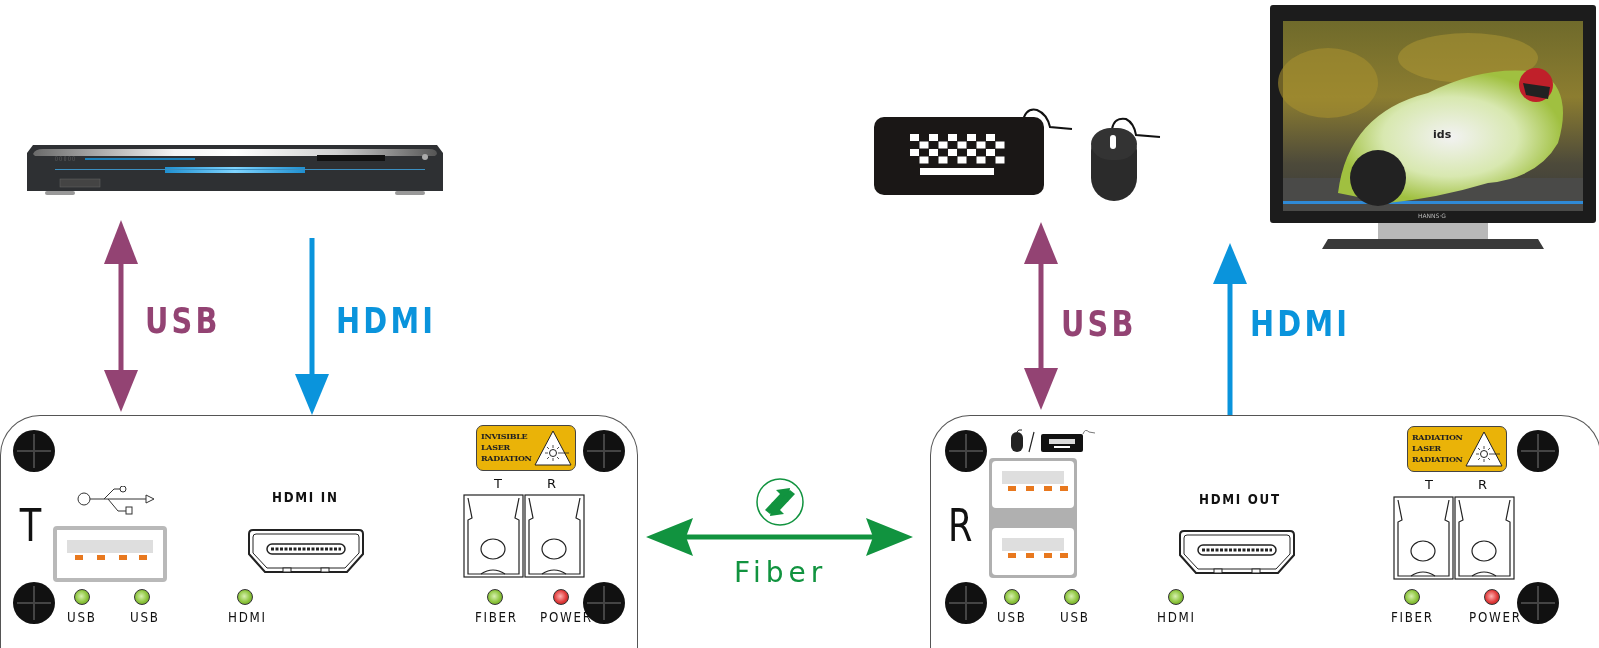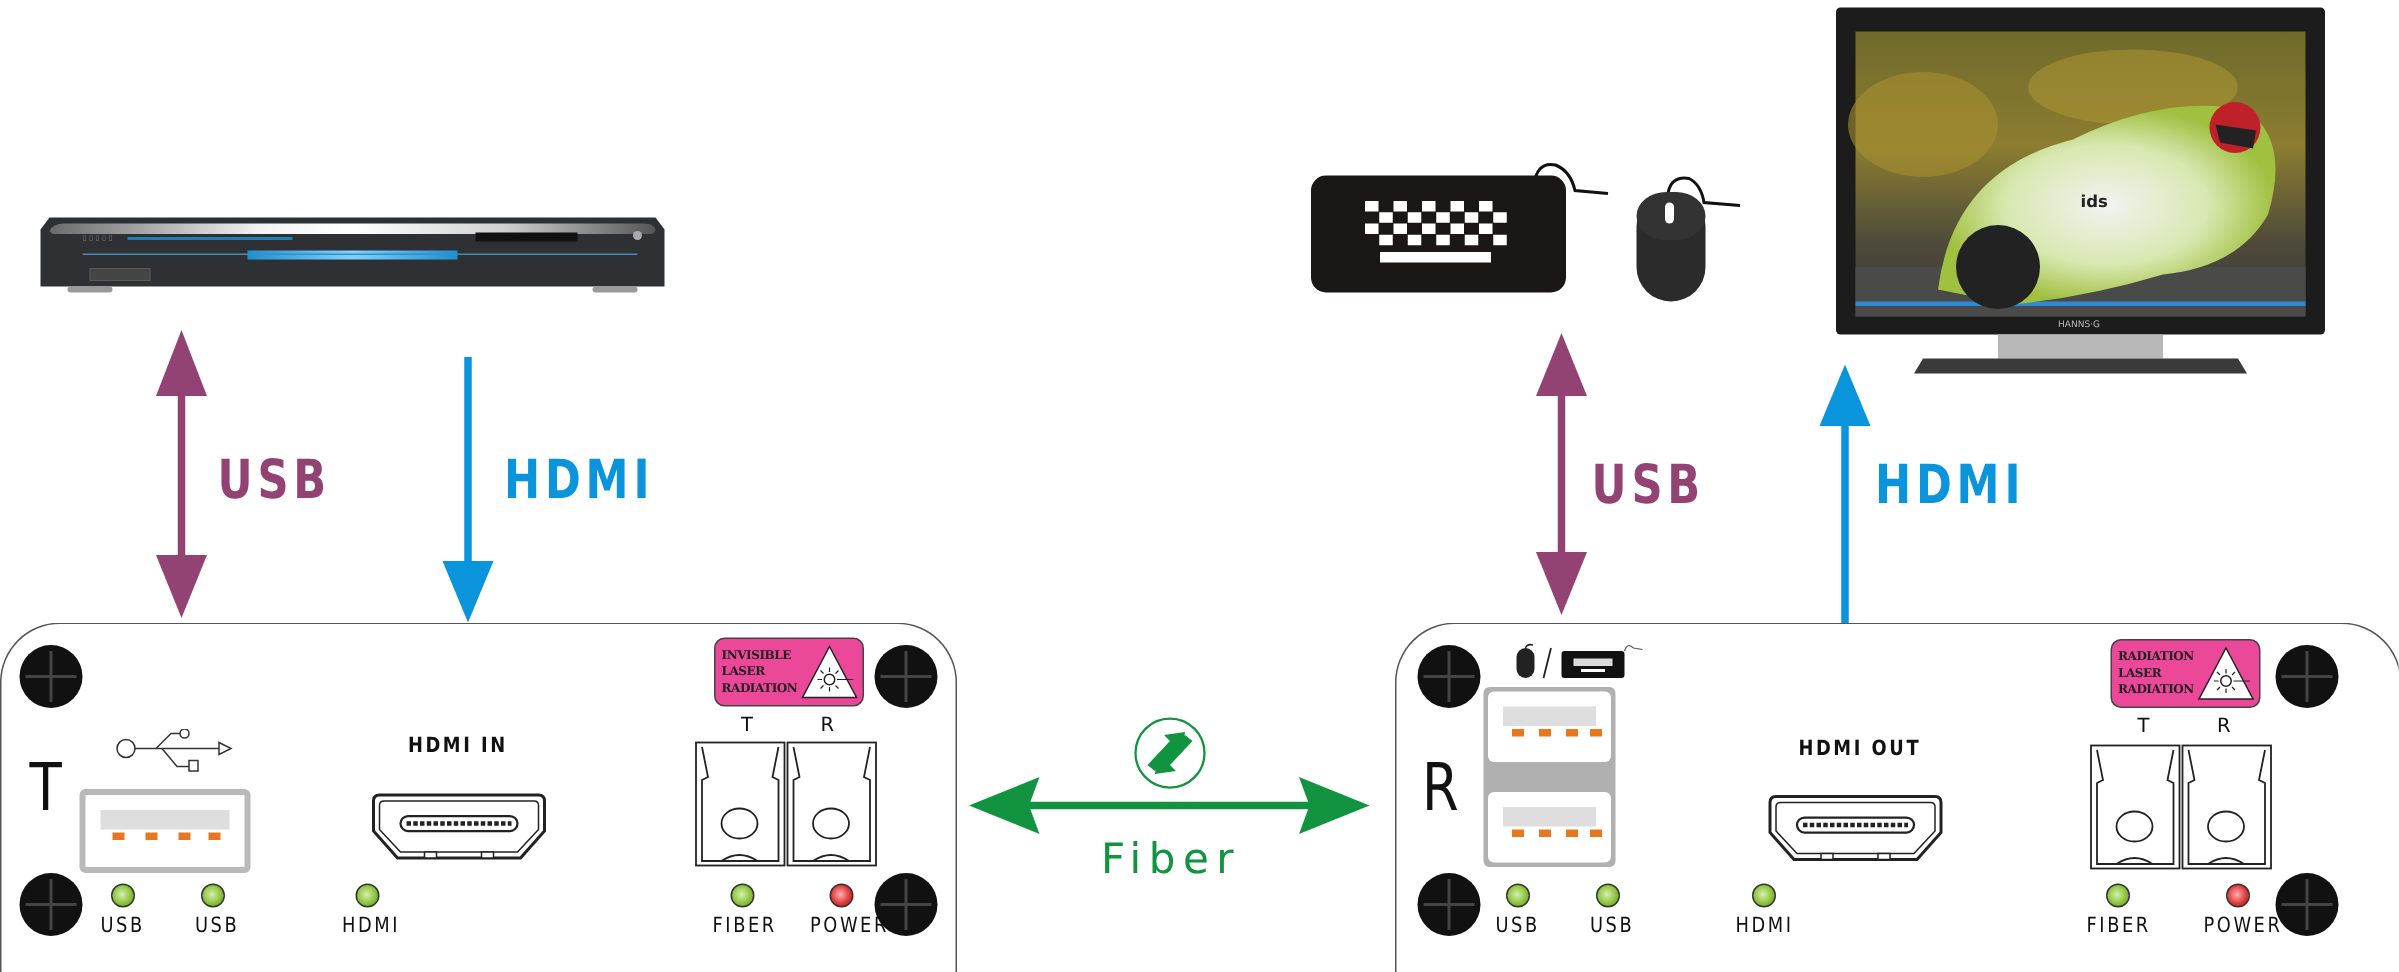--- a/index.html
+++ b/index.html
@@ -10,21 +10,21 @@
   .panel { position:absolute; border:1.5px solid #555; border-bottom:none; border-radius:40px 40px 0 0; background:#fff; }
   .screw { position:absolute; width:42px; height:42px; border-radius:50%; background:#111; }
   .screw::before { content:""; position:absolute; left:20px; top:4px; width:1.5px; height:34px; background:#444; }
   .screw::after { content:""; position:absolute; top:20px; left:4px; height:1.5px; width:34px; background:#444; }
   .led { position:absolute; width:14px; height:14px; border-radius:50%; border:1px solid #333; }
   .led.green { background:radial-gradient(circle at 45% 45%, #d7f0b0 0%, #8cc43c 55%, #5a8f1e 100%); }
   .led.red { background:radial-gradient(circle at 45% 45%, #ffb3b3 0%, #e03a3a 55%, #a01818 100%); }
   .usbport { position:absolute; border:4px solid #b9b9b9; border-radius:4px; background:#fff; box-sizing:border-box; }
   .usbport .bar { position:absolute; left:10px; right:10px; top:10px; height:13px; background:#dedede; }
   .usbport .pin { position:absolute; top:25px; width:8px; height:5px; background:#e8781e; }
-  .laser { position:absolute; width:98px; height:44px; border:1.5px solid #444; border-radius:7px; background:#ec4899; }
+  .laser { position:absolute; width:98px; height:44px; border:1.5px solid #444; border-radius:7px; background:#eab308; }
   .laser .txt { position:absolute; left:4px; top:5px; font-family:"DejaVu Serif", serif; font-size:8px; line-height:11px; font-weight:bold; color:#222; letter-spacing:-0.3px; }
   .portlabel { position:absolute; font-family:"DejaVu Sans", sans-serif; font-size:13px; color:#111; }
   .bigletter { position:absolute; font-family:"DejaVu Sans", sans-serif; font-size:44px; color:#111; transform:scaleX(0.8); }
   .heading { position:absolute; font-family:"DejaVu Sans", sans-serif; font-size:14px; font-weight:bold; letter-spacing:2px; color:#111; transform:scaleX(0.85); transform-origin:left top; }
 </style>
 </head>
 <body>
 
 <div class="abs" style="left:25px;top:143px;width:420px;height:55px;">
   <svg width="420" height="55" viewBox="0 0 420 55">
@@ -87,21 +87,21 @@
 </div>
 <div class="abs" style="left:1088px;top:115px;width:75px;height:88px;">
   <svg width="75" height="88" viewBox="0 0 75 88">
     <path d="M24 14 Q26 2 38 4 Q46 8 48 20 L72 22" fill="none" stroke="#111" stroke-width="2"></path>
     <rect x="3" y="13" width="46" height="73" rx="23" fill="#2b2b2b"></rect>
     <rect x="3" y="13" width="46" height="32" rx="20" fill="#333"></rect>
     <rect x="22" y="20" width="6" height="14" rx="3" fill="#fff"></rect>
   </svg>
 </div>
 
-<div class="abs" style="left:1222px;top:3px;width:330px;height:252px;">
+<div class="abs" style="left:1268px;top:3px;width:330px;height:252px;">
   <svg width="330" height="252" viewBox="0 0 330 252">
     <defs>
       <linearGradient id="scr" x1="0" y1="0" x2="0" y2="1">
         <stop offset="0" stop-color="#6f6a2b"></stop>
           <stop offset="0.4" stop-color="#8c7d30"></stop>
           <stop offset="0.75" stop-color="#4d4a3a"></stop>
           <stop offset="1" stop-color="#3a3a3a"></stop>
       </linearGradient>
       <radialGradient id="bike" cx="0.5" cy="0.5" r="0.5">
         <stop offset="0" stop-color="#f2f2f2"></stop>

